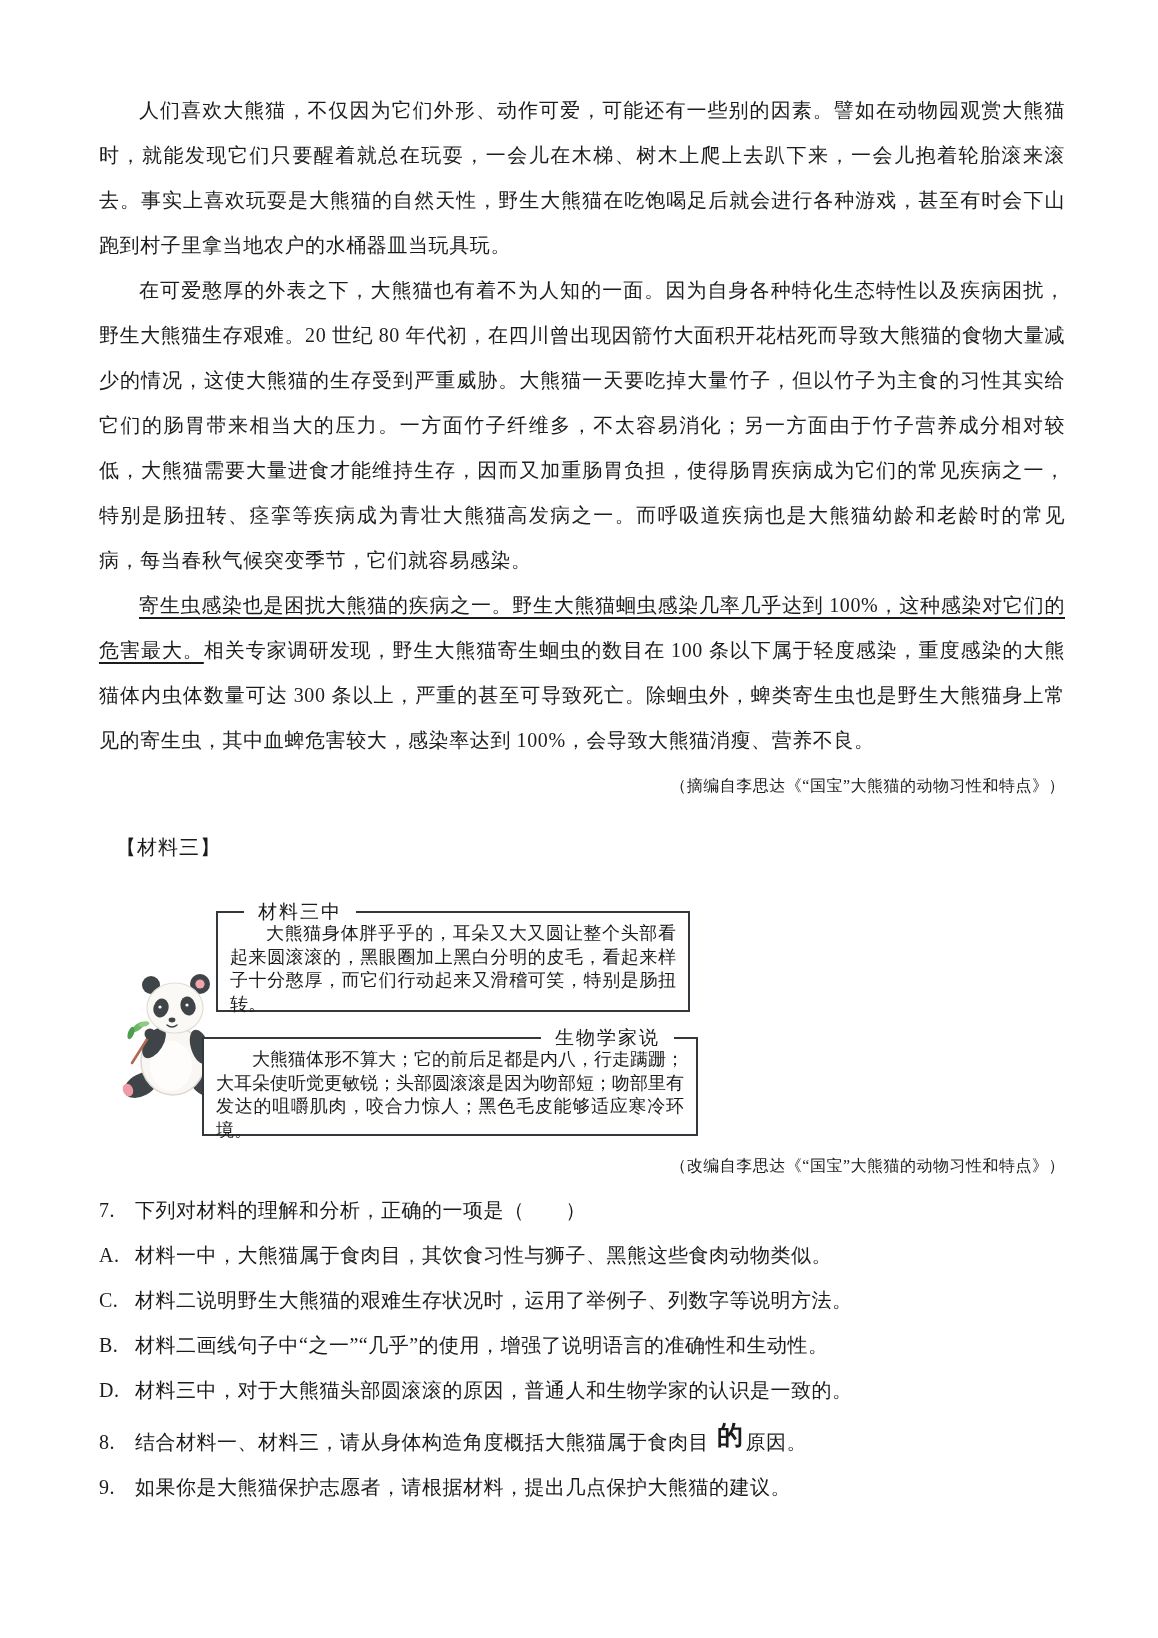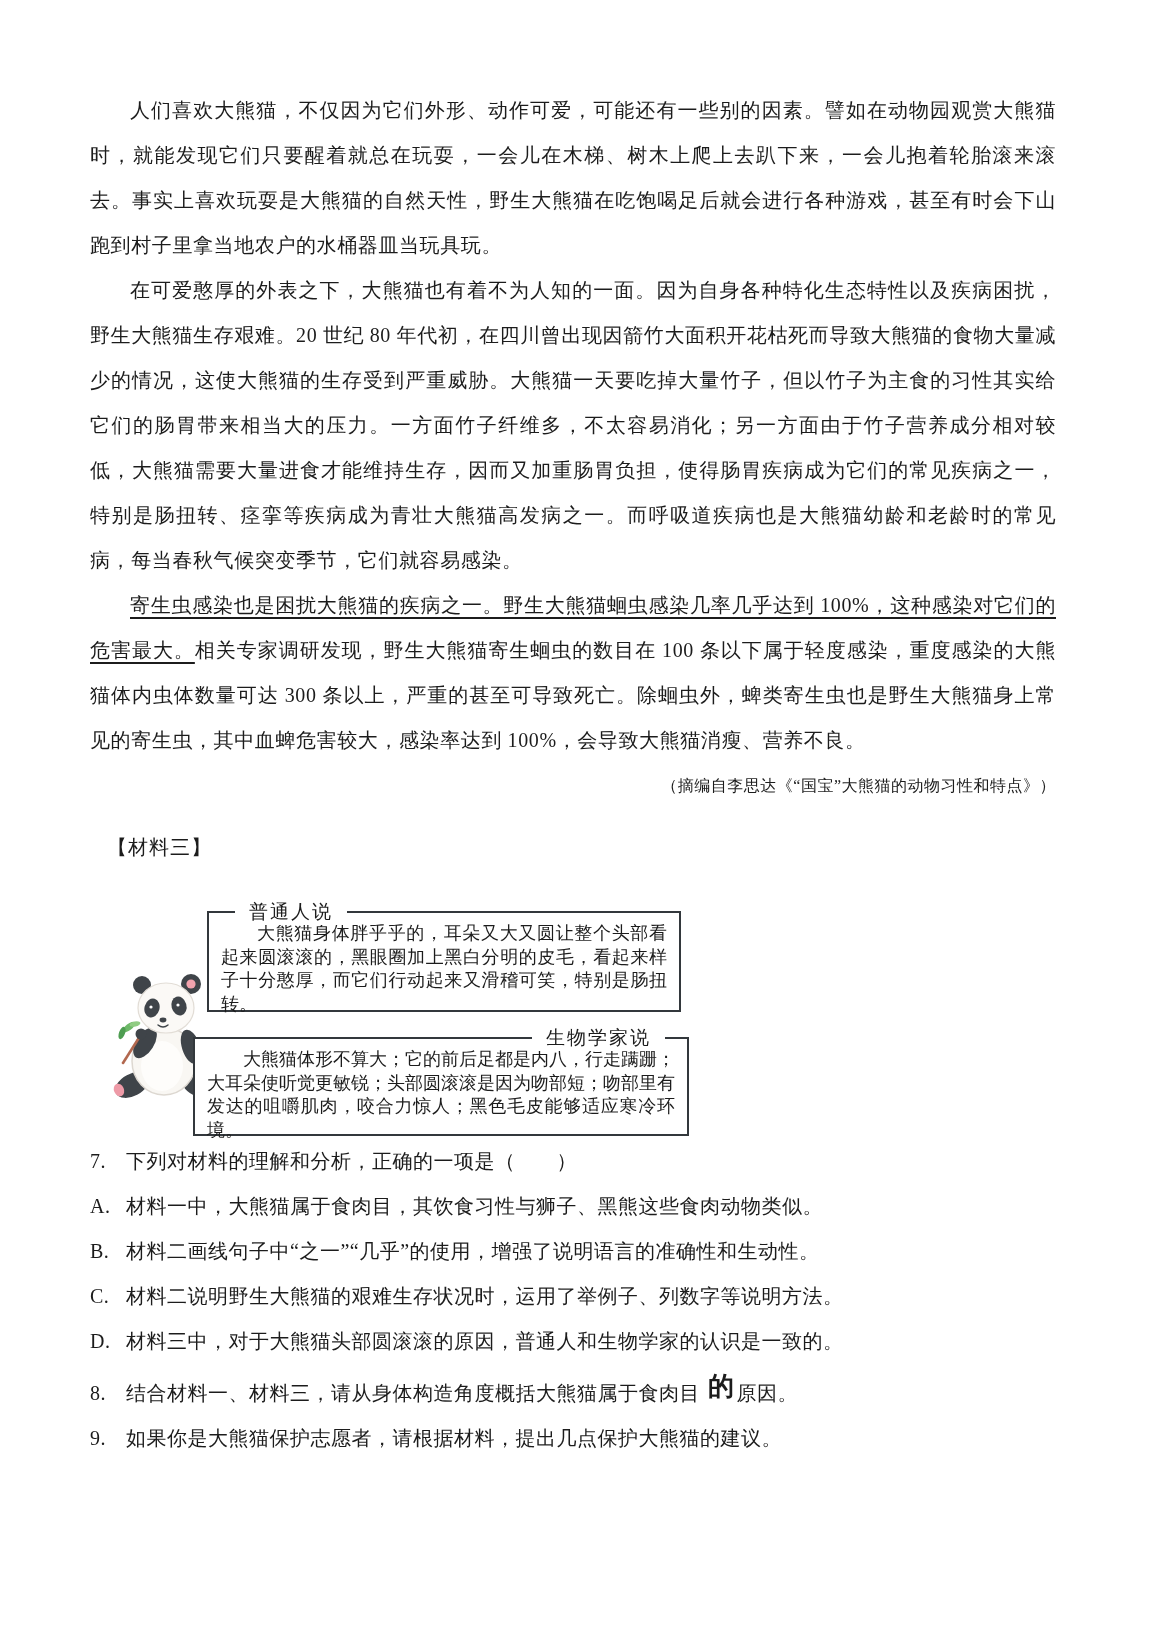--- a/index.html
+++ b/index.html
@@ -1,18 +1,18 @@
 <!DOCTYPE html>
 <html><head>
 <meta charset="utf-8">
 <style>
   html,body{margin:0;padding:0;background:#ffffff;}
   .page{position:relative;width:1158px;height:1638px;background:#ffffff;color:#1c1c1c;
         font-family:"Liberation Serif","DejaVu Serif",serif;overflow:hidden;}
-  .content{position:absolute;left:90px;top:88px;width:966px;}
+  .content{position:absolute;left:99px;top:88px;width:966px;}
   .para{font-size:20px;line-height:45px;text-align:justify;text-indent:2em;
         letter-spacing:0.6px;word-break:break-all;margin:0;}
   .u{text-decoration:underline;text-underline-offset:5px;}
   .attribution{font-size:16px;line-height:45px;text-align:right;margin:0;letter-spacing:0.5px;}
   .attribution.second{margin-top:4px;}
   .heading{font-size:20px;line-height:45px;margin:17px;letter-spacing:1px;}
   .figure{position:relative;height:252px;}
   .panda{position:absolute;left:8px;top:84px;width:130px;height:138px;}
   .tbox{position:absolute;border:2px solid #33383c;background:#ffffff;}
   .box-ordinary{left:117px;top:24px;width:470px;height:97px;}
@@ -66,38 +66,39 @@
         <ellipse cx="68" cy="37" rx="28" ry="25" fill="#fbf9f6" stroke="#e2ddd6" stroke-width="1.2"></ellipse>
         <ellipse cx="54" cy="37" rx="7.5" ry="9.5" transform="rotate(16 54 37)" fill="#3f4449"></ellipse>
         <ellipse cx="81" cy="35" rx="7.5" ry="9.5" transform="rotate(-16 81 35)" fill="#3f4449"></ellipse>
         <circle cx="53" cy="36" r="1.6" fill="#ffffff"></circle>
         <circle cx="80" cy="34" r="1.6" fill="#ffffff"></circle>
         <ellipse cx="65" cy="49" rx="3.4" ry="2.4" fill="#3f4449"></ellipse>
         <path d="M60 54 Q65 58 70 54" stroke="#3f4449" stroke-width="1.4" fill="none" stroke-linecap="round"></path>
       </svg>
 
       <div class="tbox box-ordinary">
-        <span class="tbox-label label-left">普通人说</span>
+        <span class="tbox-label label-left">材料三中</span>
         <p class="tbox-text">大熊猫身体胖乎乎的，耳朵又大又圆让整个头部看起来圆滚滚的，黑眼圈加上黑白分明的皮毛，看起来样子十分憨厚，而它们行动起来又滑稽可笑，特别是肠扭转。</p>
       </div>
 
       <div class="tbox box-biologist">
         <span class="tbox-label label-right">生物学家说</span>
         <p class="tbox-text">大熊猫体形不算大；它的前后足都是内八，行走蹒跚；大耳朵使听觉更敏锐；头部圆滚滚是因为吻部短；吻部里有发达的咀嚼肌肉，咬合力惊人；黑色毛皮能够适应寒冷环境。</p>
       </div>
     </div>
 
+    <p class="attribution second">（改编自李思达《“国宝”大熊猫的动物习性和特点》）</p>
 
     <p class="qline"><span class="qnum">7.</span><span>下列对材料的理解和分析，正确的一项是（　　）</span></p>
 
     <p class="qline"><span class="qnum">A.</span><span>材料一中，大熊猫属于食肉目，其饮食习性与狮子、黑熊这些食肉动物类似。</span></p>
 
+    <p class="qline"><span class="qnum">C.</span><span>材料二说明野生大熊猫的艰难生存状况时，运用了举例子、列数字等说明方法。</span></p>
+
     <p class="qline"><span class="qnum">B.</span><span>材料二画线句子中“之一”“几乎”的使用，增强了说明语言的准确性和生动性。</span></p>
-
-    <p class="qline"><span class="qnum">C.</span><span>材料二说明野生大熊猫的艰难生存状况时，运用了举例子、列数字等说明方法。</span></p>
 
     <p class="qline"><span class="qnum">D.</span><span>材料三中，对于大熊猫头部圆滚滚的原因，普通人和生物学家的认识是一致的。</span></p>
 
     <p class="qline"><span class="qnum">8.</span><span>结合材料一、材料三，请从身体构造角度概括大熊猫属于食肉目</span><span class="emph">的</span><span>原因。</span></p>
 
     <p class="qline"><span class="qnum">9.</span><span>如果你是大熊猫保护志愿者，请根据材料，提出几点保护大熊猫的建议。</span></p>
 
   </div>
 </div>
 

